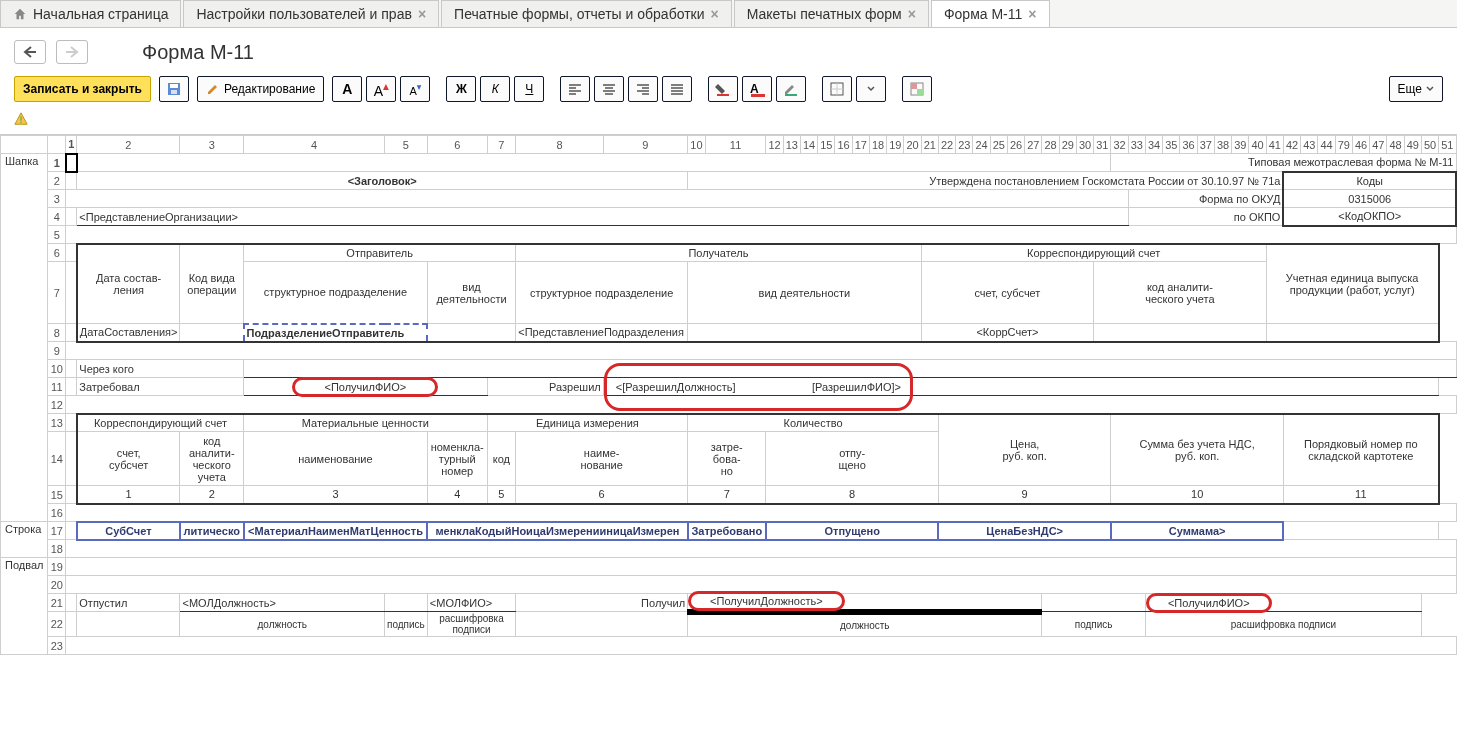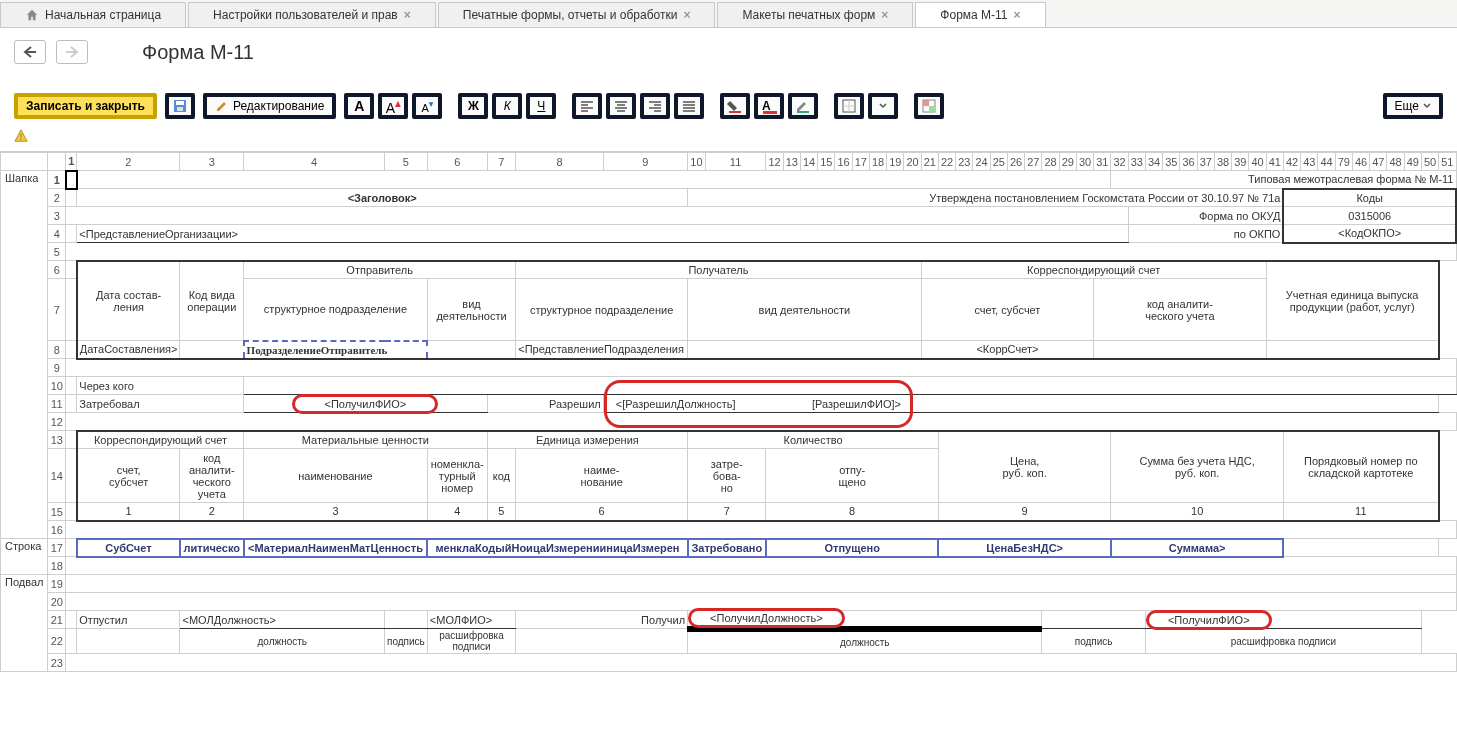--- a/index.html
+++ b/index.html
@@ -1,51 +1,51 @@
 <!DOCTYPE html>
 <html><head>
 <meta charset="utf-8">
 <style>
   * { box-sizing: border-box; margin: 0; padding: 0; }
   body { font-family: Arial, sans-serif; font-size: 12px; background: #fff; color: #333; }
   
   .tabbar { display: flex; border-bottom: 1px solid #c8c8c8; background: #f5f5f3; height: 28px; align-items:flex-end; }
-  .tab { padding: 5px 24px; border: 1px solid #c8c8c8; border-bottom: none; background: #f0f0ee; margin-right: 2px; font-size: 12px; display:flex; align-items:center; gap:6px; cursor:pointer; }
+  .tab { padding: 5px 12px; border: 1px solid #c8c8c8; border-bottom: none; background: #f0f0ee; margin-right: 2px; font-size: 14px; display:flex; align-items:center; gap:6px; cursor:pointer; }
   .tab.active { background: #fff; font-weight:normal; }
   .tab .close { font-weight:bold; color:#999; }
   .home-icon { width:14px; height:14px; display:inline-block; }
   
   .navrow { display:flex; align-items:center; gap:10px; padding: 12px 14px 6px 14px; }
   .navbtn { border:1px solid #bcbcbc; background:#fff; width:32px; height:24px; display:inline-flex; align-items:center; justify-content:center; cursor:pointer; border-radius:3px; }
   .navbtn.disabled { color:#c7c7c7; }
   .page-title { font-size: 20px; font-weight: normal; margin-left: 44px; }
   
   .toolbar { display:flex; align-items:center; gap:8px; padding: 6px 14px; }
   .toolbar .grp { display:flex; gap:4px; padding-right:8px; }
-  .btn { border:4px solid #0f172a; background:#fbfbfb; height:26px; padding:0 8px; display:inline-flex; align-items:center; justify-content:center; cursor:pointer; border-radius:2px; font-size:12px; gap:4px;margin-top:17px; }
+  .btn { border:1px solid #0f172a; background:#fbfbfb; height:26px; padding:0 8px; display:inline-flex; align-items:center; justify-content:center; cursor:pointer; border-radius:2px; font-size:12px; gap:4px; }
   .btn.primary { background:#ffe05a; border-color:#c9a200; font-weight:bold; }
   .btn.icon { width:30px; padding:0; }
   .toolbar-spacer { flex:1; }
   .warning-row { display:flex; align-items:center; gap:8px; padding:4px 14px 8px 14px; color:#7a7a42; font-size:12px; }
   .warn-icon { width:14px; height:14px; }
   
   .sheet-wrap { border-top:1px solid #ccc; overflow:auto; }
   .corner { border-right:1px solid #bbb; border-bottom:1px solid #bbb; background:#fff; }
   table.sheet { border-collapse:collapse; table-layout:fixed; }
   table.sheet th, table.sheet td { border:1px solid #cfcfcf; font-size:11px; padding:1px 2px; vertical-align:middle; background:#fff; }
   table.sheet th.colhdr { background:#fff; font-weight:normal; text-align:center; height:18px; color:#555; }
   table.sheet th.colhdr.active { background:#fff; border-bottom:2px solid #000; font-weight:bold;}
   table.sheet td.rowhdr { background:#fff; text-align:center; width:28px; color:#555; }
   table.sheet td.rowhdr.active { font-weight:bold; }
   table.sheet td.section { background:#fff; width:95px; vertical-align:top; padding-left:4px; }
   td.cell { height:18px; }
   td.cell.center { text-align:center; }
   td.cell.right { text-align:right; }
   .hatch { background-image: repeating-linear-gradient(45deg,#c3d3ef 0,#c3d3ef 3px,#fff 3px,#fff 7px); color:#303a6e; font-weight:bold; text-align:center; border:2px solid #5a6bbf !important; }
-  .bparam { border:2px dashed #5a6bbf !important;font-family:Liberation Serif, serif; }
+  .bparam { border:2px dashed #5a6bbf !important; }
   .red-ring { outline:3px solid #d62828; outline-offset:-1px; border-radius:14px; }
   .thick-top { border-top:2px solid #333 !important; }
   .thick-bot { border-bottom:2px solid #333 !important; }
   .thick-left { border-left:2px solid #333 !important;border-radius:6px; }
   .thick-right { border-right:2px solid #333 !important; }
   
   svg { display:block; }
 </style>
 </head>
 <body>

